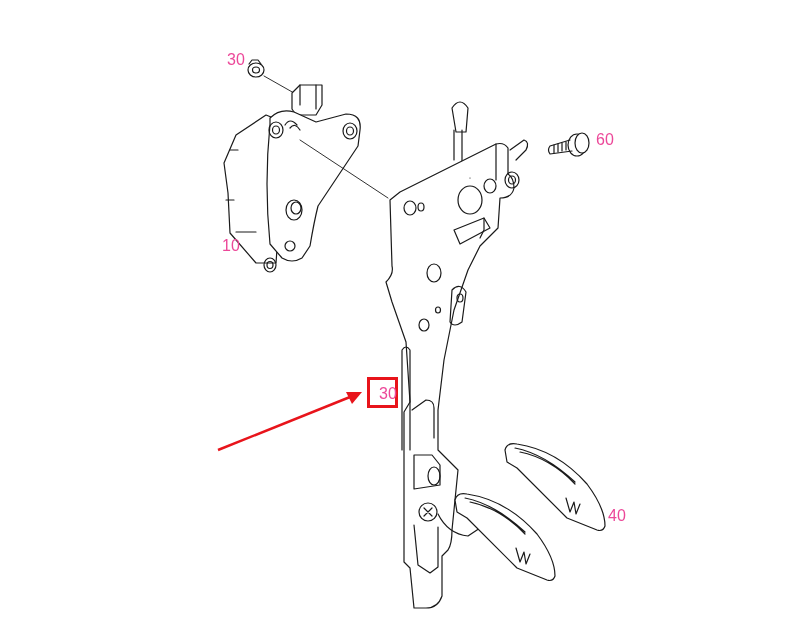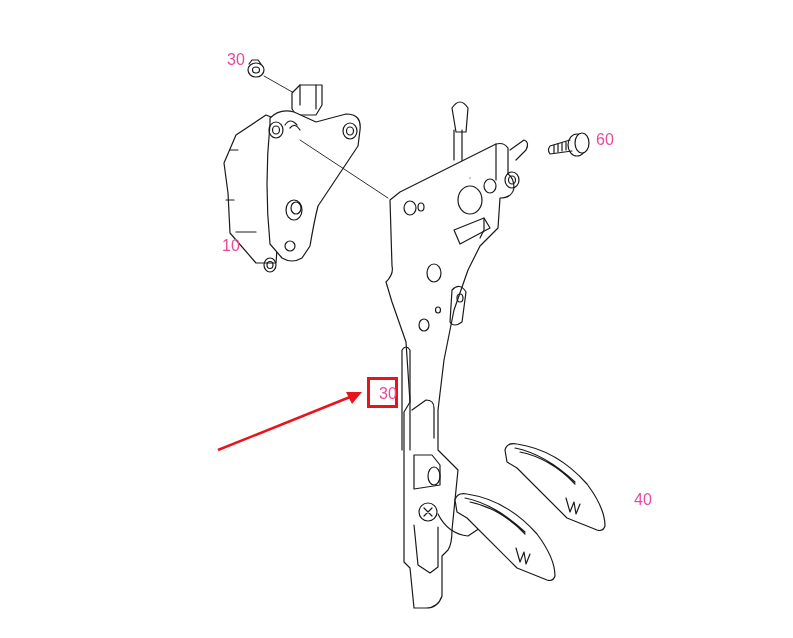--- a/index.html
+++ b/index.html
@@ -100,16 +100,16 @@
 
   <g>
     <line x1="218" y1="450" x2="350" y2="397" stroke="#e8141b" stroke-width="2.5"></line>
     <polygon points="362,392 346,392 352,404" fill="#e8141b"></polygon>
   </g>
 </svg>
 
 <span class="callout" style="left:227px;top:52px;">30</span>
 <span class="callout" style="left:222px;top:238px;">10</span>
 <span class="callout" style="left:596px;top:132px;">60</span>
-<span class="callout" style="left:608px;top:492px;margin-left:26px;">40</span>
+<span class="callout" style="left:608px;top:508px;">40</span>
 
 <div class="hl-box" style="left:367px;top:377px;width:31px;height:31px;"></div>
 <span class="callout" style="left:379px;top:386px;">30</span>
 
 </body></html>

